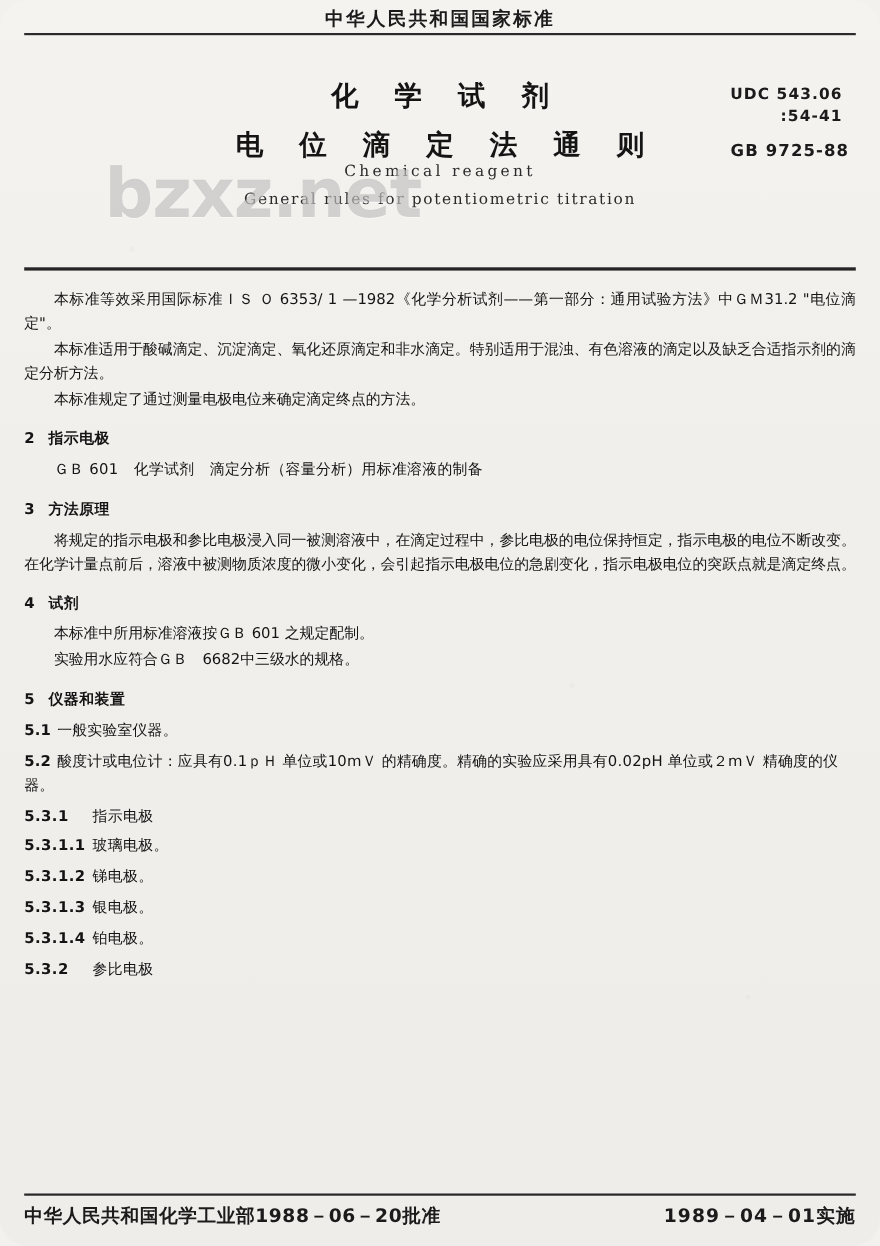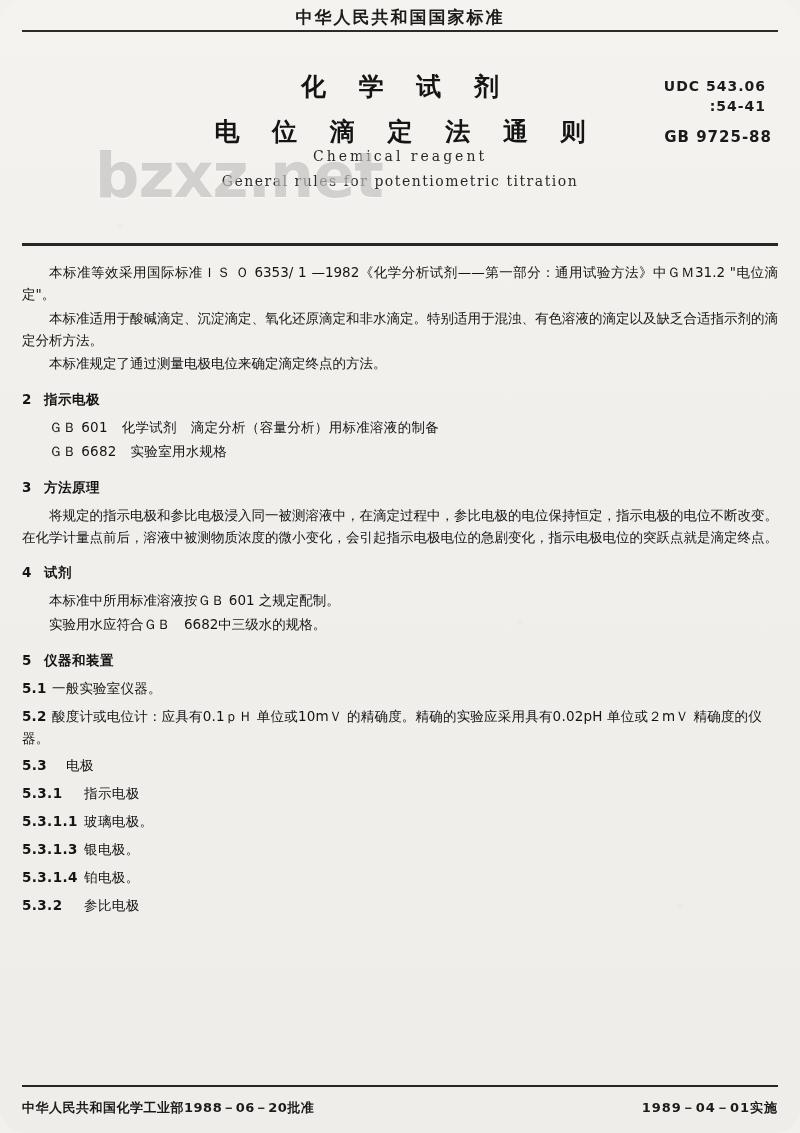--- a/index.html
+++ b/index.html
@@ -194,21 +194,21 @@
     background: #262626;
   }
   .footer {
     position: absolute;
     left: 22px;
     bottom: 16px;
     width: 756px;
     display: flex;
     justify-content: space-between;
     align-items: center;
-    font-size: 13px;
+    font-size: 17px;
     font-weight: 700;
     letter-spacing: 0.5px;
     color: #1b1b1b;
   }
   .footer-right { letter-spacing: 1px; margin-left: 12px; }
 </style>
 </head>
 <body>
 
 <div class="page">
@@ -238,21 +238,20 @@
 
     <p class="para">本标准等效采用国际标准ＩＳ Ｏ 6353/ 1 —1982《化学分析试剂——第一部分：通用试验方法》中ＧＭ31.2 "电位滴定"。</p>
 
     <p class="para">本标准适用于酸碱滴定、沉淀滴定、氧化还原滴定和非水滴定。特别适用于混浊、有色溶液的滴定以及缺乏合适指示剂的滴定分析方法。</p>
     <p class="para">本标准规定了通过测量电极电位来确定滴定终点的方法。</p>
 
     <div class="sec-head">
       <span class="num">2</span><span>指示电极</span>
     </div>
     <p class="ref-line">ＧＢ 601　化学试剂　滴定分析（容量分析）用标准溶液的制备</p>
-    <p class="ref-line">ＧＢ 6682　实验室用水规格</p>
 
     <div class="sec-head">
       <span class="num">3</span><span>方法原理</span>
     </div>
     <p class="para">将规定的指示电极和参比电极浸入同一被测溶液中，在滴定过程中，参比电极的电位保持恒定，指示电极的电位不断改变。在化学计量点前后，溶液中被测物质浓度的微小变化，会引起指示电极电位的急剧变化，指示电极电位的突跃点就是滴定终点。</p>
 
     <div class="sec-head">
       <span class="num">4</span><span>试剂</span>
     </div>
     <p class="para">本标准中所用标准溶液按ＧＢ 601 之规定配制。</p>
@@ -262,27 +261,27 @@
       <span class="num">5</span><span>仪器和装置</span>
     </div>
 
     <p class="sub-para">
       <span class="lead">5.1</span><span>一般实验室仪器。</span>
     </p>
     <p class="sub-para">
       <span class="lead">5.2</span><span>酸度计或电位计：应具有0.1ｐＨ 单位或10mＶ 的精确度。精确的实验应采用具有0.02pH 单位或２mＶ 精确度的仪器。</span>
     </p>
     <p class="sub-item">
-      <span class="lead">5.3</span><span>电极</span>
-    </p>
-    <p class="sub-item">
       <span class="lead wide">5.3.1</span><span>指示电极</span>
     </p>
     <p class="sub-item">
       <span class="lead wide">5.3.1.1</span><span>玻璃电极。</span>
+    </p>
+    <p class="sub-item">
+      <span class="lead wide">5.3.1.2</span><span>锑电极。</span>
     </p>
     <p class="sub-item">
       <span class="lead wide">5.3.1.3</span><span>银电极。</span>
     </p>
     <p class="sub-item">
       <span class="lead wide">5.3.1.4</span><span>铂电极。</span>
     </p>
     <p class="sub-item">
       <span class="lead wide">5.3.2</span><span>参比电极</span>
     </p>

